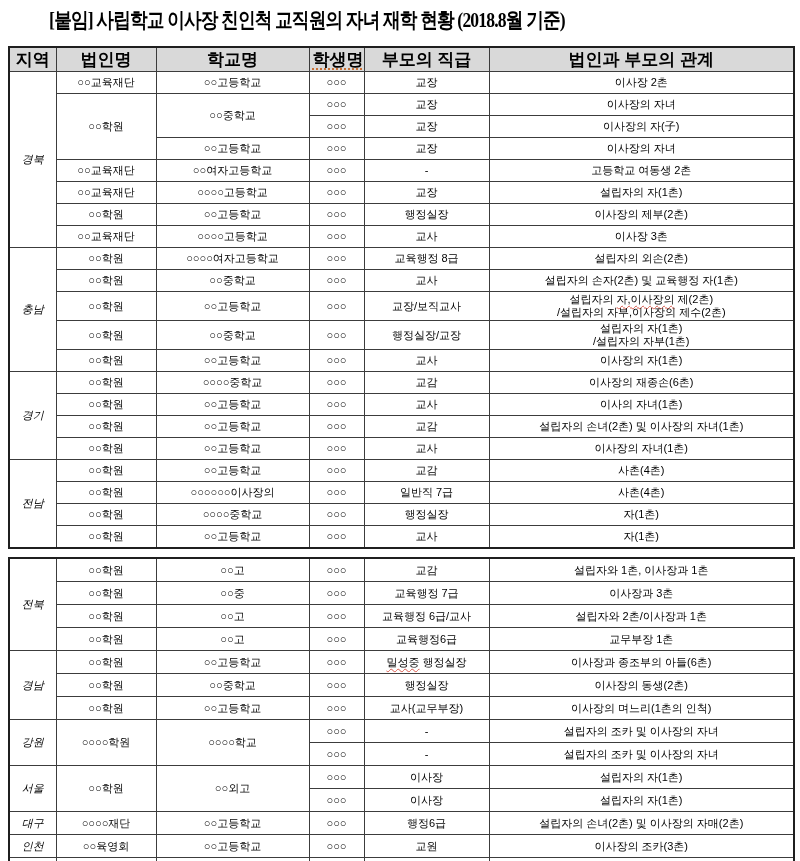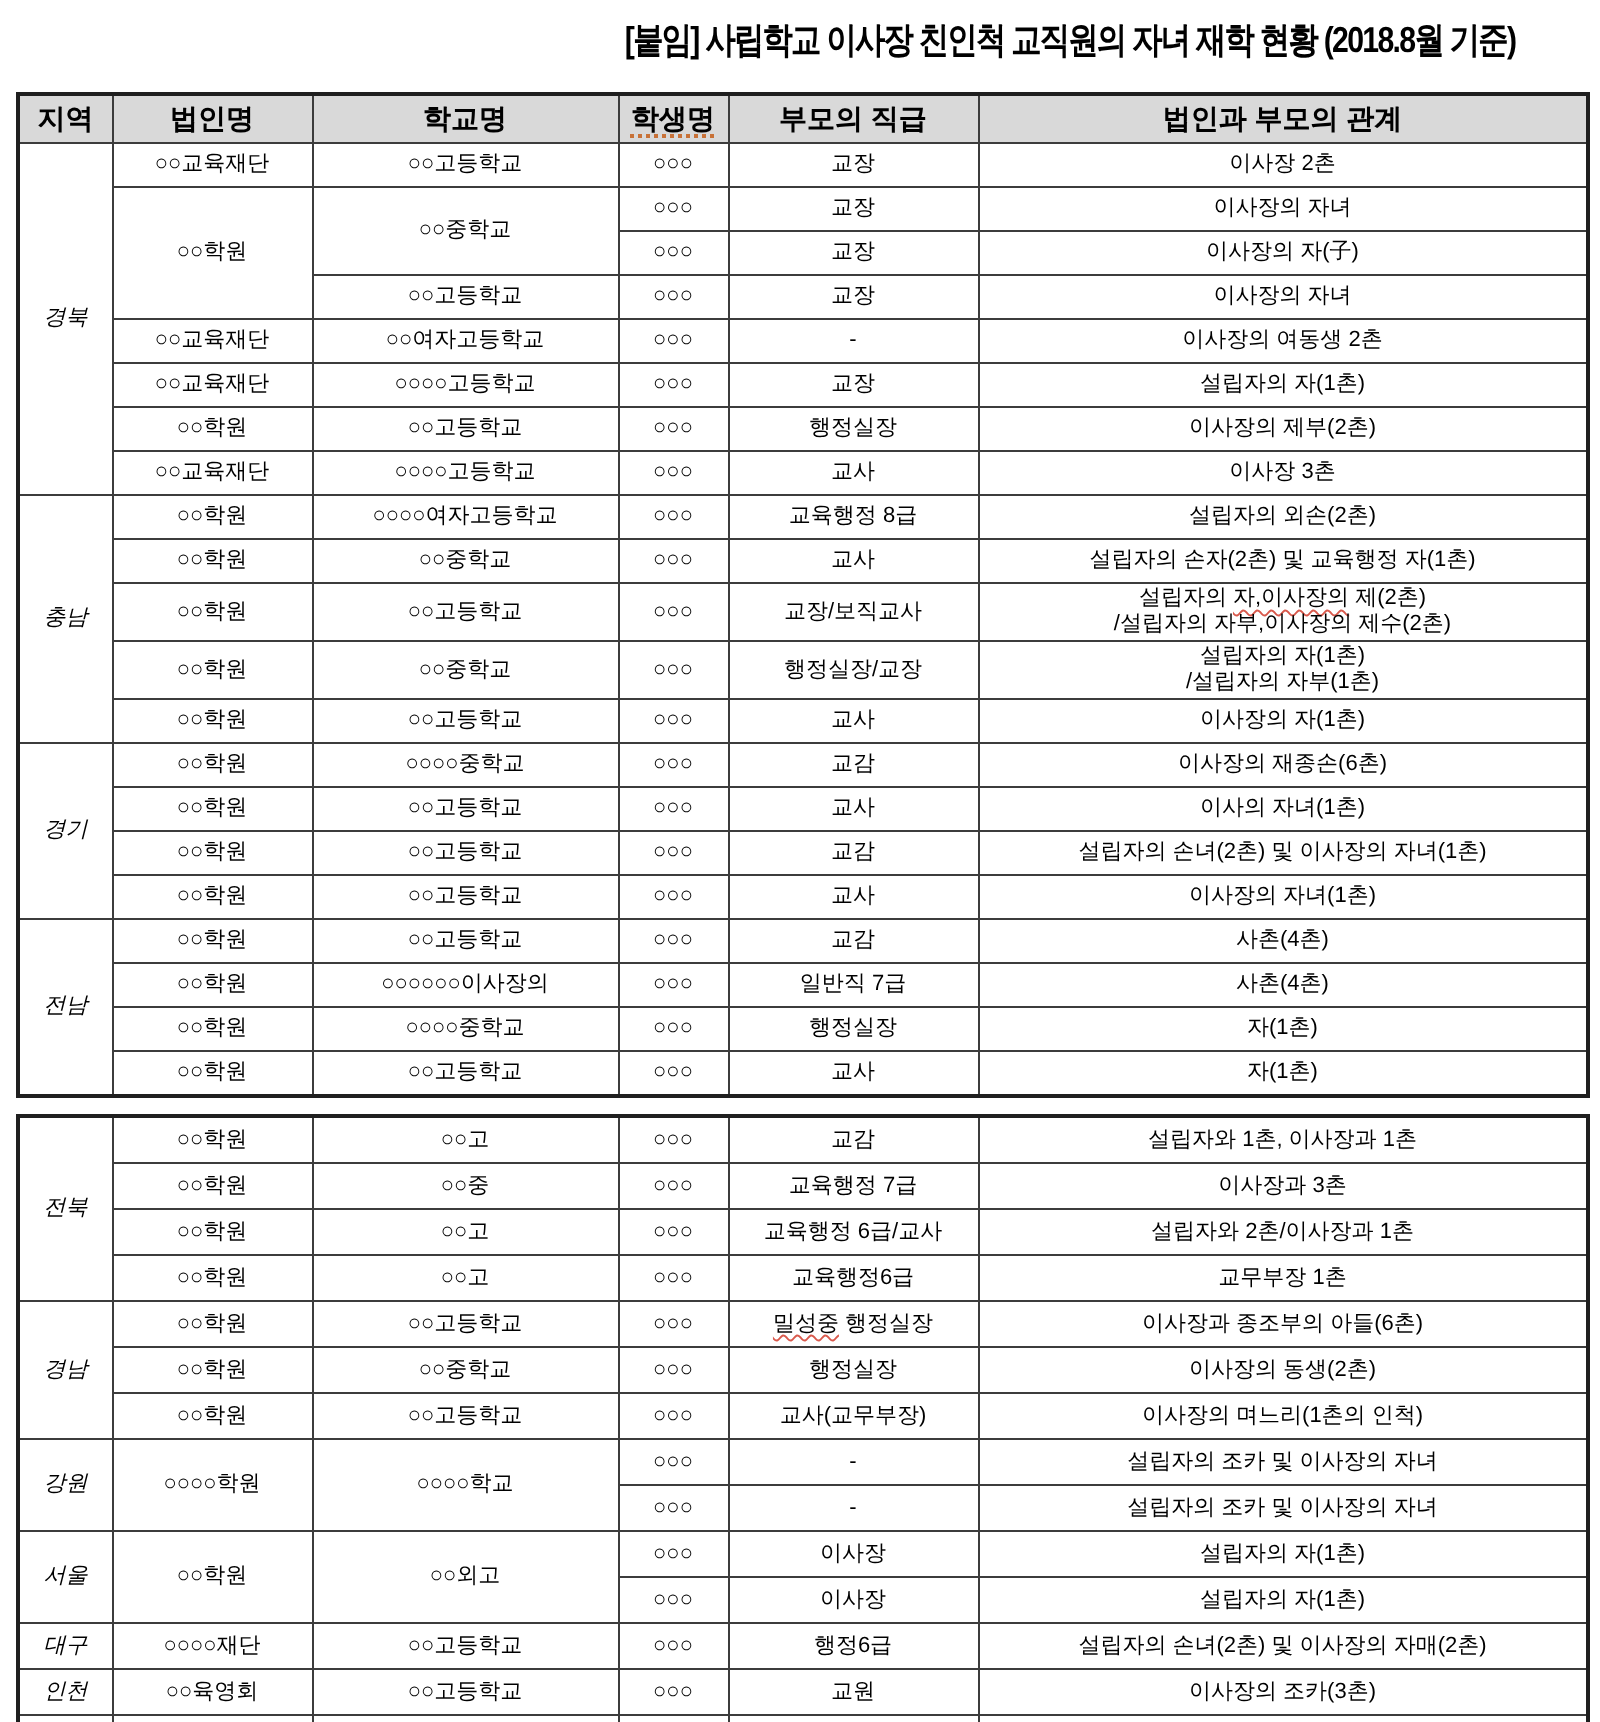--- a/index.html
+++ b/index.html
@@ -3,39 +3,39 @@
 <meta charset="utf-8">
 <style>
   html, body { margin:0; padding:0; }
   body {
     width:800px; height:861px; overflow:hidden;
     background:#ffffff; color:#000;
     font-family:"Liberation Sans", sans-serif;
     position:relative;
   }
   .title {
-    text-align:right; margin:6px 0 0 0; height:28px; line-height:28px;
-    font-size:18px; font-weight:bold; white-space:nowrap;
+    text-align:left; margin:6px 0 0 0; height:28px; line-height:28px;
+    font-size:21px; font-weight:bold; white-space:nowrap;font-family:Liberation Serif, serif;
   }
   .title-inner { display:inline-block; transform:scaleX(.84); transform-origin:center; letter-spacing:-1px; }
   table.report {
     border-collapse:collapse; table-layout:fixed;
     margin-left:8px; width:785px;
     border:2px solid #1f1f1f;
   }
   table.t1 { margin-top:12px; }
   table.t2 { margin-top:8px; }
   th, td {
     border:1px solid #3c3c3c;
     text-align:center; vertical-align:middle;
     font-size:11px; line-height:13px;
     padding:1px 3px; overflow:hidden;
     word-break:keep-all;
   }
-  th { background:#d9d9d9; font-weight:bold; font-size:14px; height:21px; }
+  th { background:#d9d9d9; font-weight:bold; font-size:17px; height:21px; }
   table.t1 td { height:19px; }
   table.t2 td { height:20px; }
   td.region { font-weight:normal;font-style:italic; }
   .line { line-height:13px; }
   .mark-red {
     text-decoration:underline wavy #d9594c 1px;
     text-underline-offset:2px;
   }
   .mark-orange {
     text-decoration:underline dotted #c87137 2px;
@@ -90,21 +90,21 @@
         <td>○○고등학교</td>
         <td>○○○</td>
         <td>교장</td>
         <td>이사장의 자녀</td>
       </tr>
       <tr>
         <td>○○교육재단</td>
         <td>○○여자고등학교</td>
         <td>○○○</td>
         <td>-</td>
-        <td>이사장의 여동생 2촌</td>
+        <td>고등학교 여동생 2촌</td>
       </tr>
       <tr>
         <td>○○교육재단</td>
         <td>○○○○고등학교</td>
         <td>○○○</td>
         <td>교장</td>
         <td>설립자의 자(1촌)</td>
       </tr>
       <tr>
         <td>○○학원</td>

